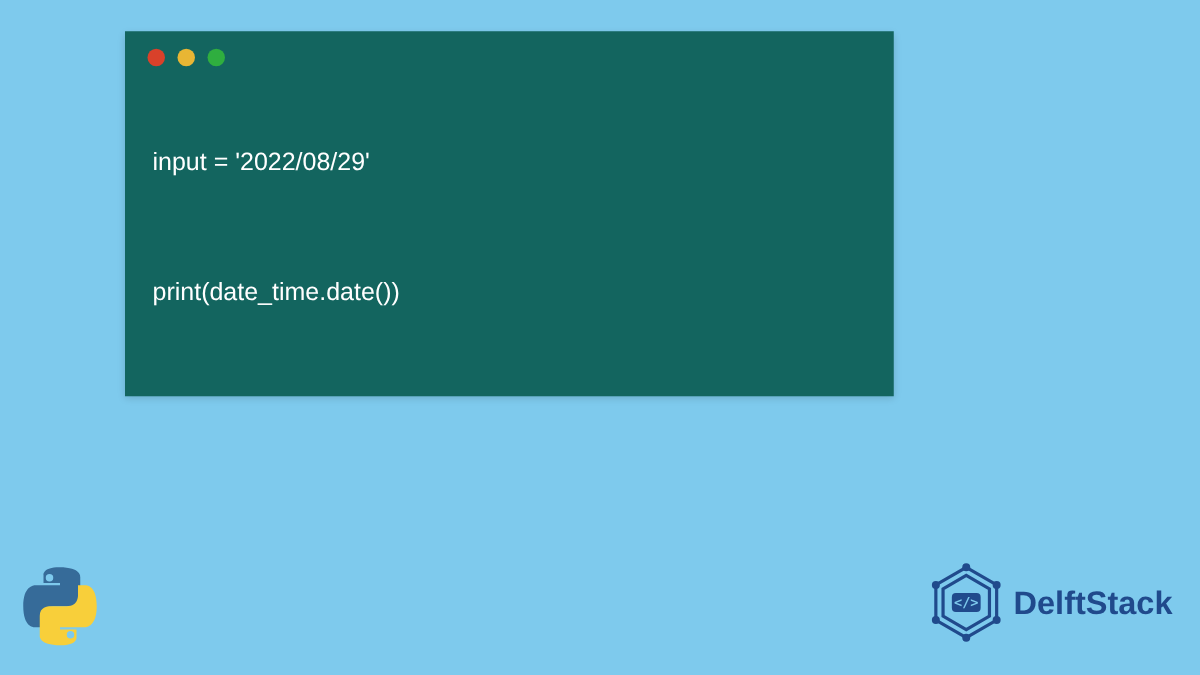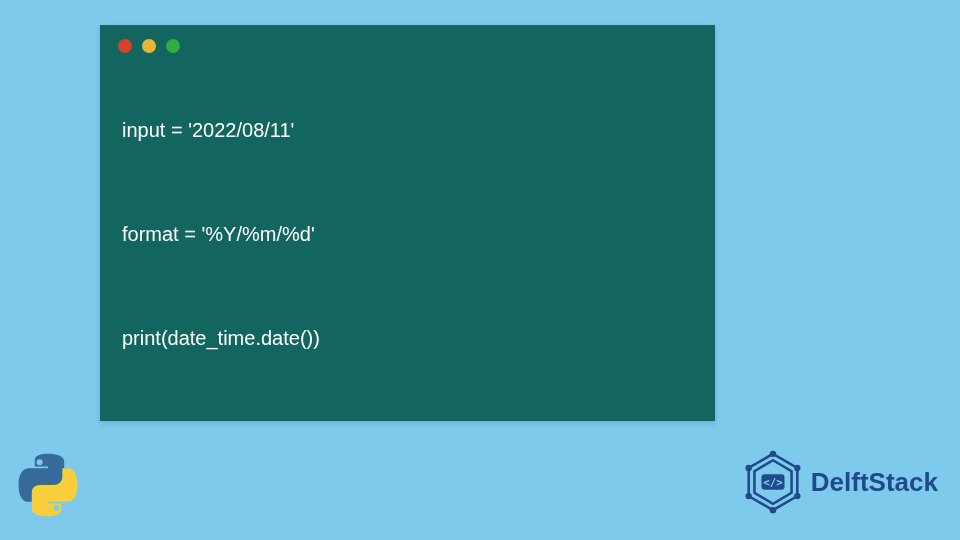--- a/index.html
+++ b/index.html
@@ -72,22 +72,21 @@
 </head>
 <body>
 
 <div class="code-window">
   <div class="titlebar">
     <span class="dot red"></span>
     <span class="dot yellow"></span>
     <span class="dot green"></span>
   </div>
   <div class="code-body">
-    <div class="code-line">input = '2022/08/11'</div>
-    <div class="code-line">format = '%Y/%m/%d'</div>
+    <div class="code-line">input = '2022/08/29'</div>
     <div class="code-line">print(date_time.date())</div>
   </div>
 </div>
 
 <svg class="python-logo" viewBox="0 0 110 110">
   <path fill="#366b99" d="M54 3c-22 0-21 10-21 10v11h22v3H23S6 25 6 55c0 29 15 28 15 28h10V70s-1-15 15-15h22s14 1 14-13V16S84 3 54 3zM41 12a5 5 0 1 1 0 10 5 5 0 0 1 0-10z"></path>
   <path fill="#f8cf3a" d="M56 107c22 0 21-10 21-10V86H55v-3h32s17 2 17-28c0-29-15-28-15-28H79v13s1 15-15 15H42s-14-1-14 13v26s-2 13 28 13zm13-9a5 5 0 1 1 0-10 5 5 0 0 1 0 10z"></path>
 </svg>
 
 <div class="brand">

